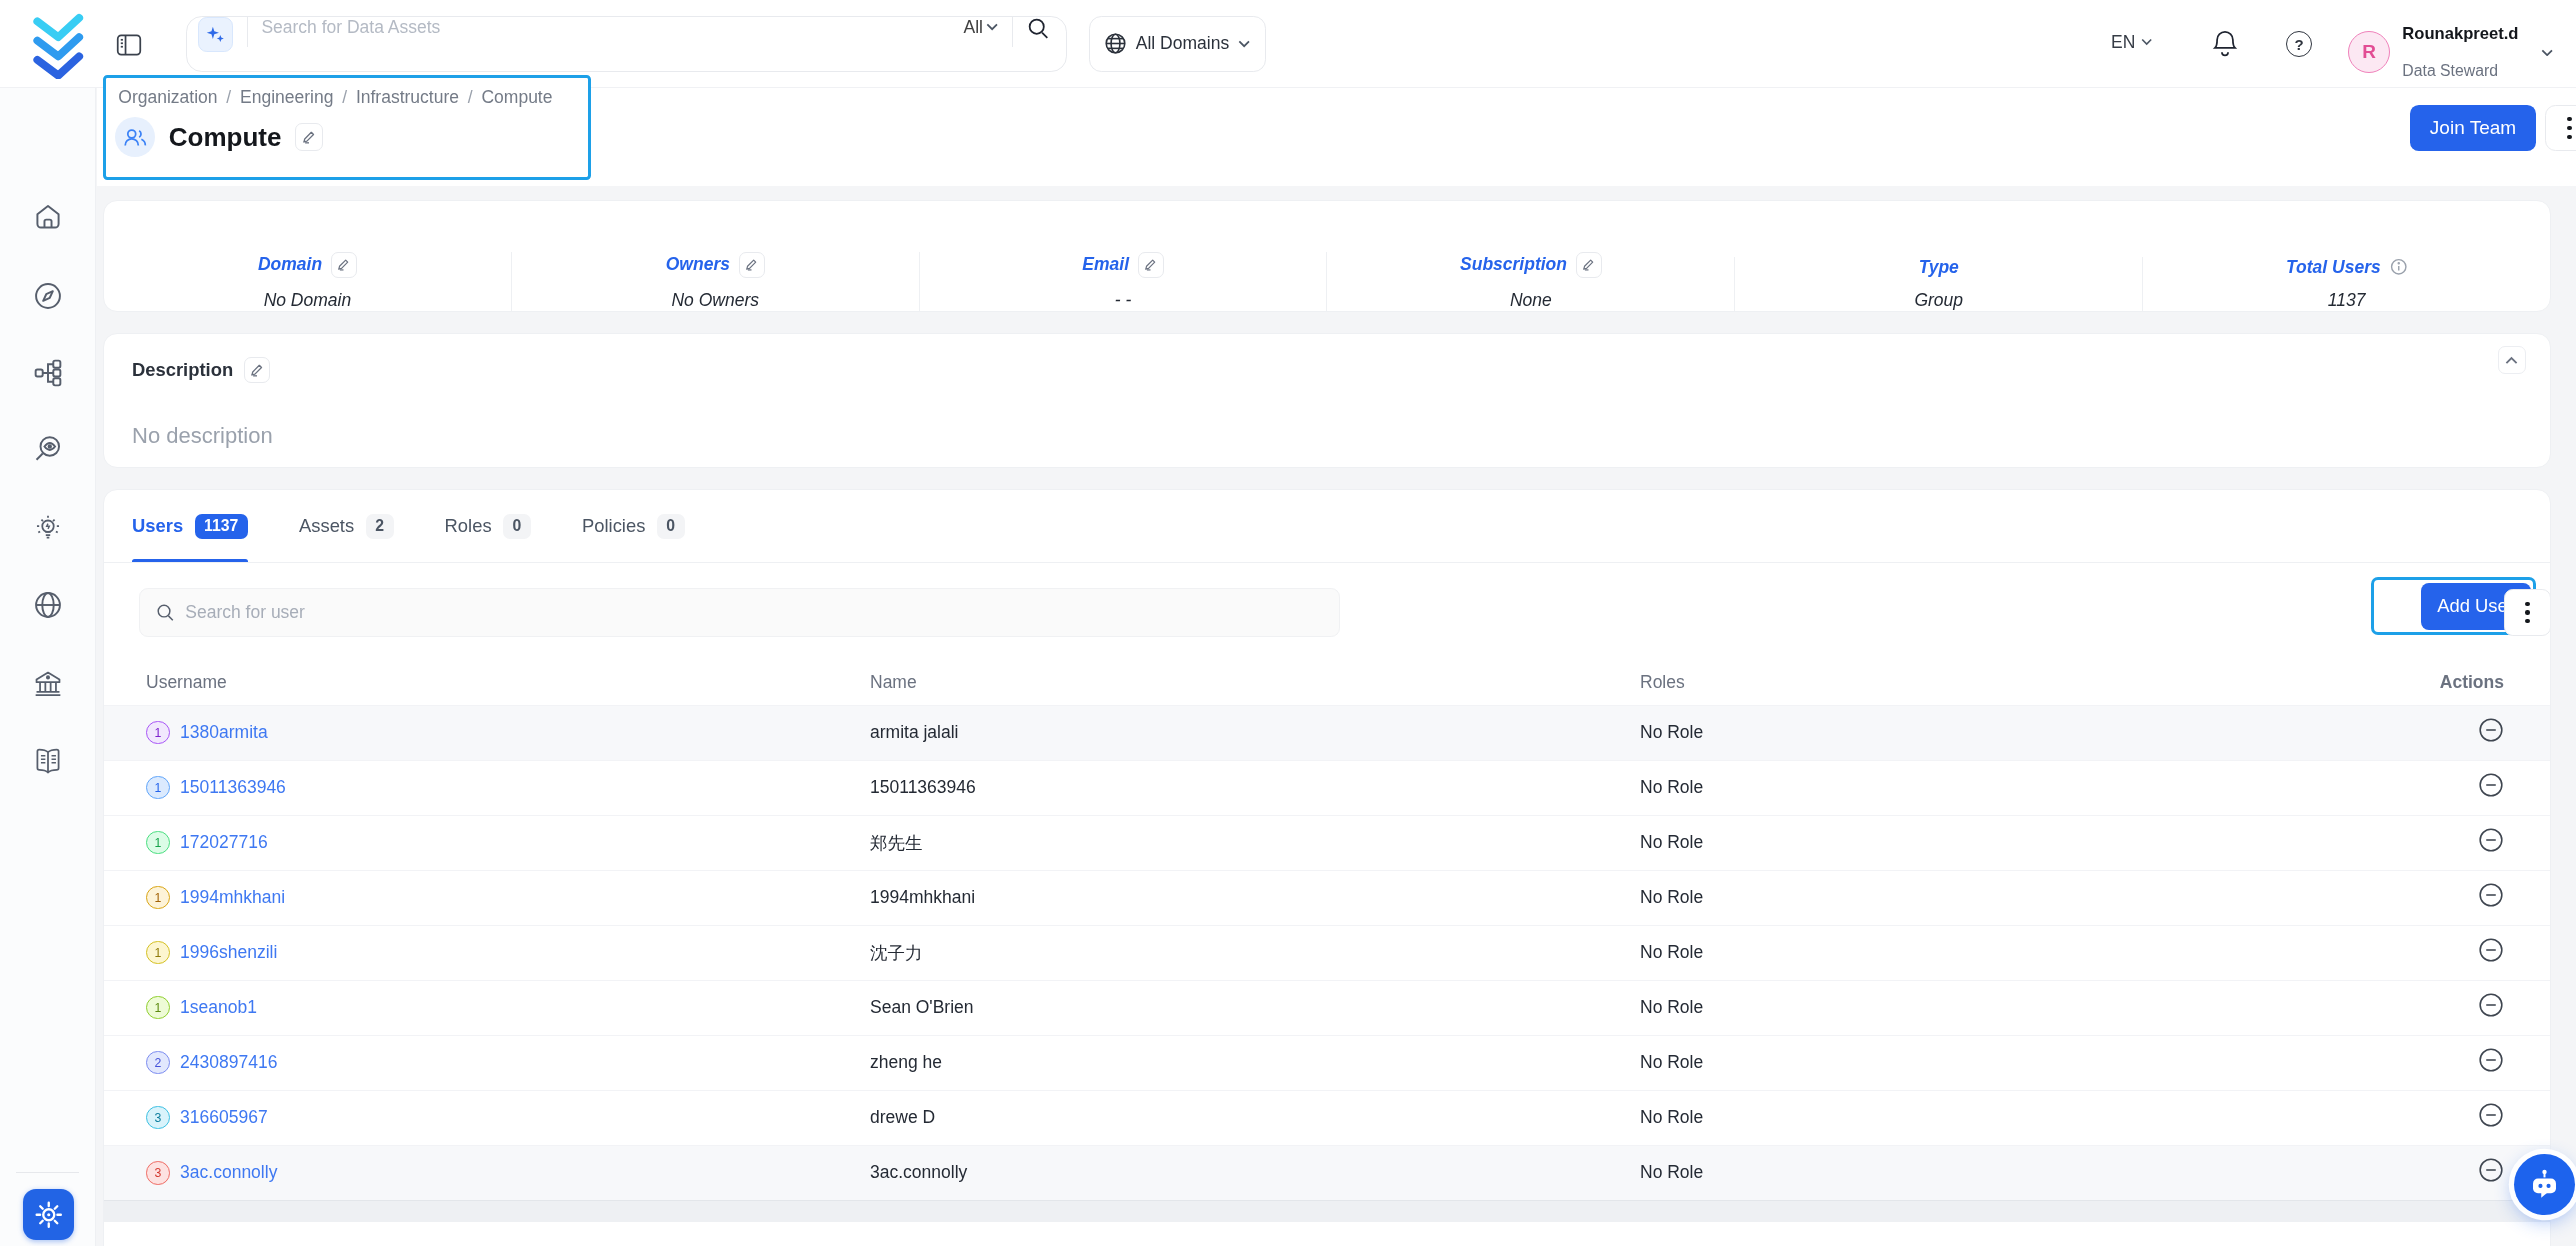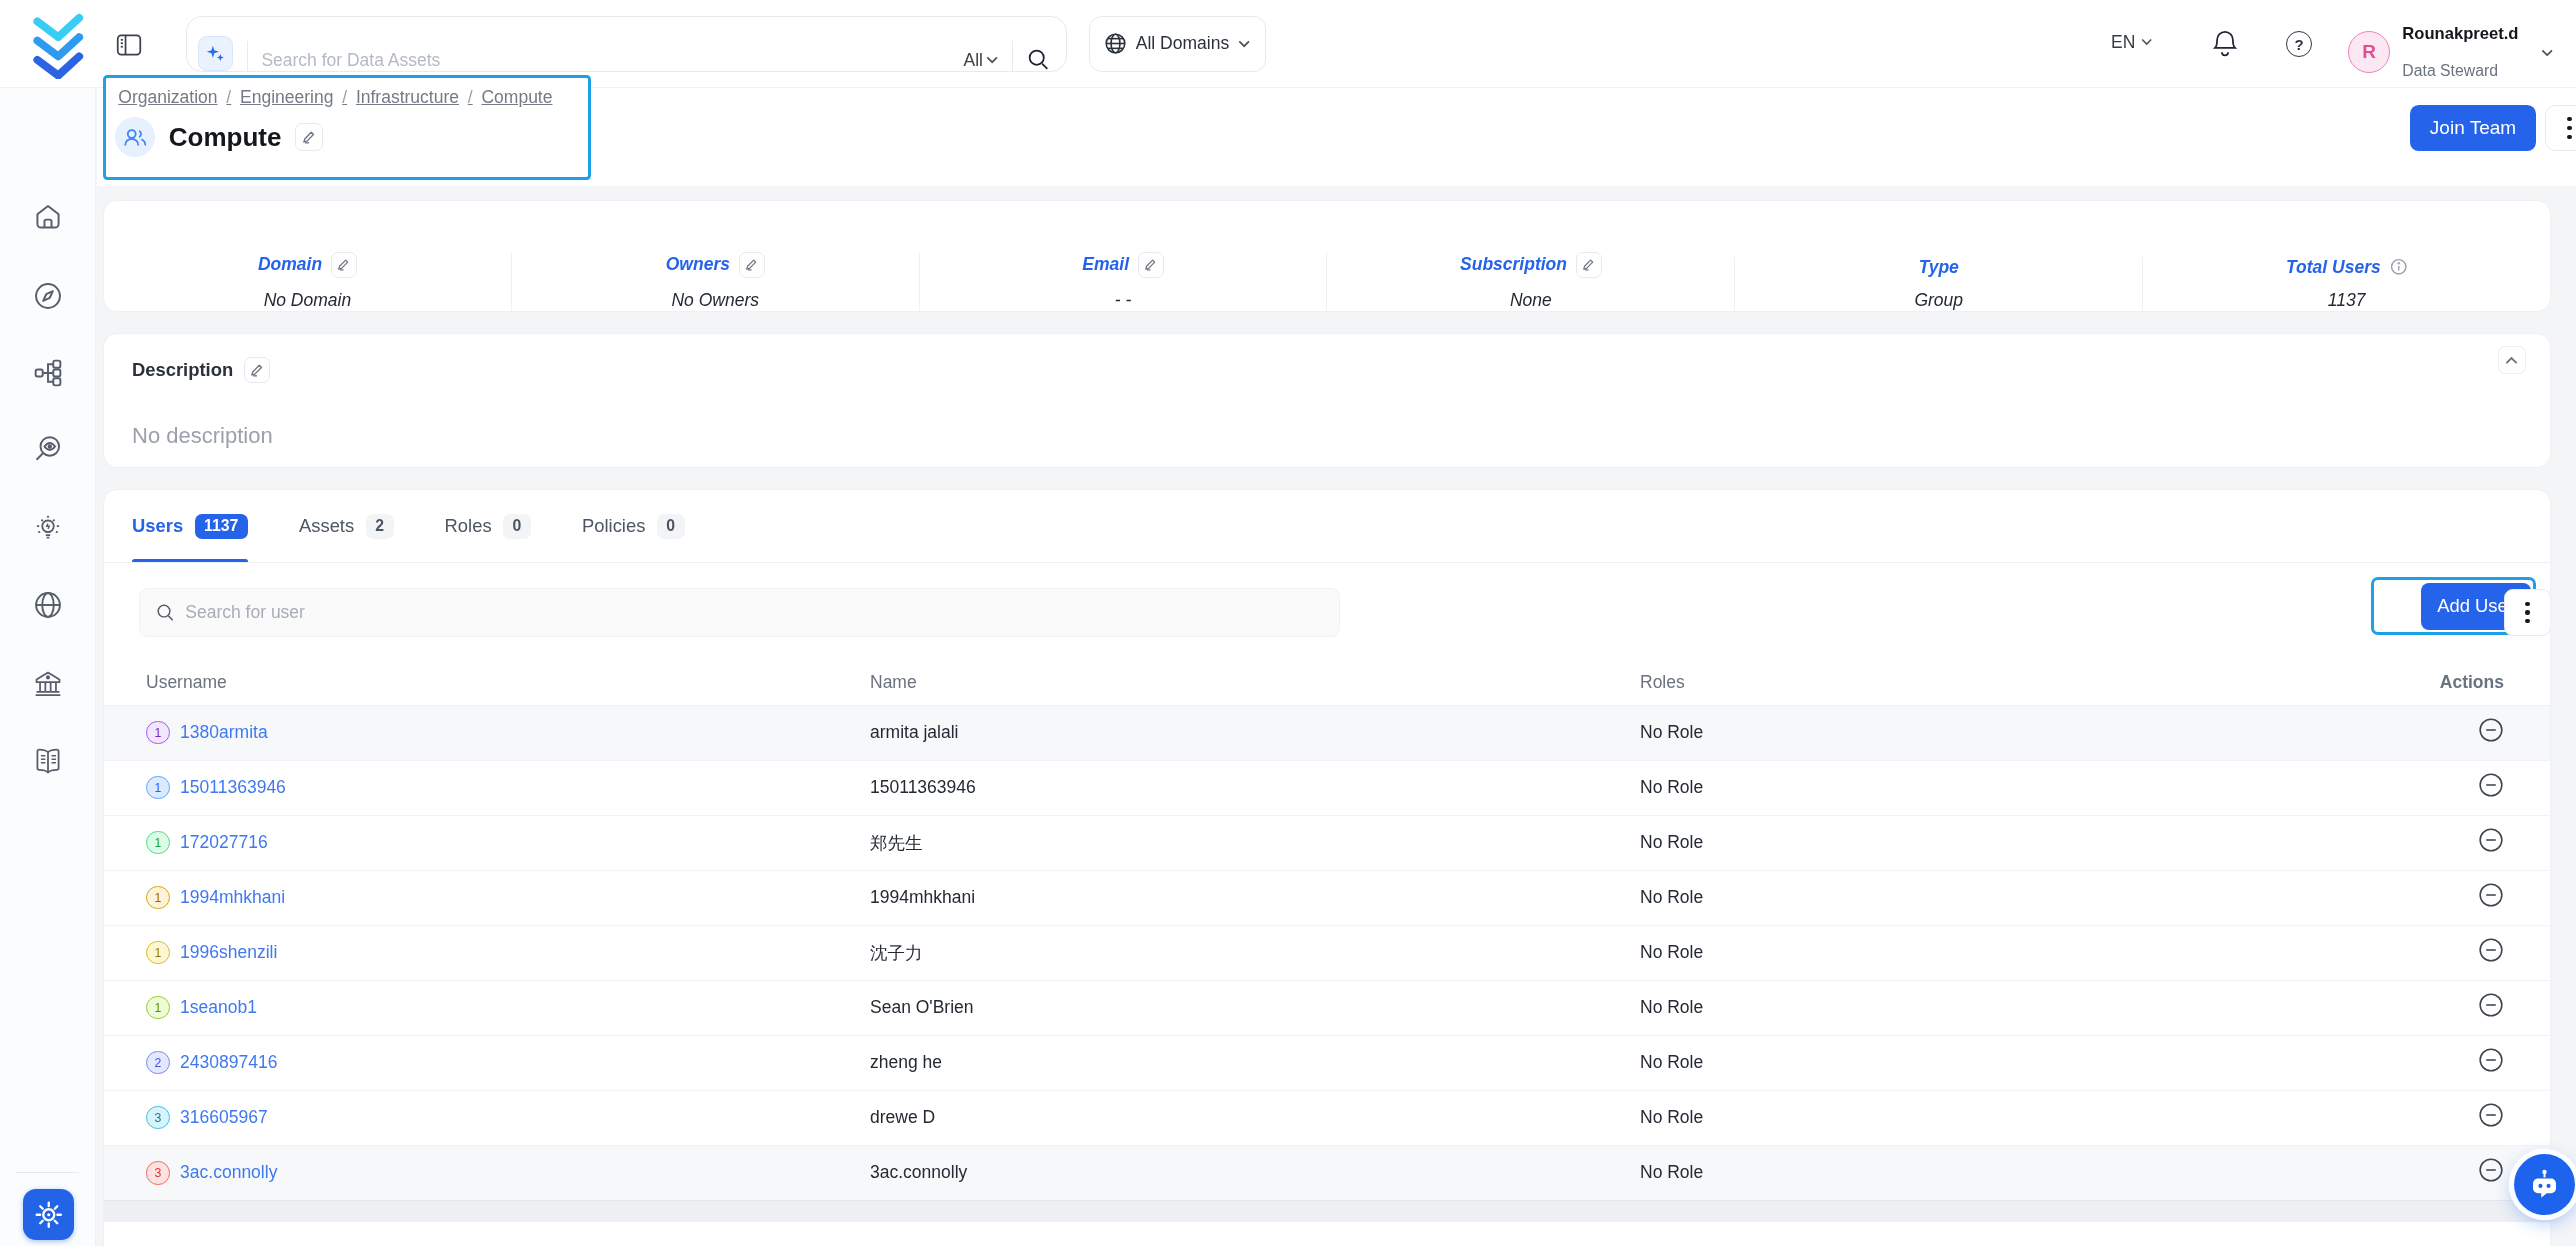--- a/index.html
+++ b/index.html
@@ -4,21 +4,21 @@
 <style>
   * { margin:0; padding:0; box-sizing:border-box; }
   html,body { width:2576px; height:1246px; overflow:hidden; }
   body { font-family:"Liberation Sans","DejaVu Sans",sans-serif; background:#f4f5f7; color:#1f2430; position:relative; }
 
   
   .topbar { position:absolute; left:0; top:0; width:2576px; height:88px; background:#fff; border-bottom:0.9px solid #f0f1f4; z-index:5; }
   .topbar > * { position:absolute; }
   .logo { left:31.5px; top:10.5px; width:56px; height:68px; }
   .panel-btn { left:116px; top:31.5px; width:26px; height:26px; cursor:pointer; }
-  .searchbar { left:186px; top:15.8px; width:881px; height:56px; background:#fff; border:0.9px solid #e8eaee; border-radius:15.8px; display:flex; align-items:flex-end; padding:0 15.8px 0 10.5px; }
+  .searchbar { left:186px; top:15.8px; width:881px; height:56px; background:#fff; border:0.9px solid #e8eaee; border-radius:15.8px; display:flex; align-items:flex-start; padding:0 15.8px 0 10.5px; }
   .sparkle-box { width:35px; height:35px; background:#eaf2fe; border:0.9px solid #d8e7fd; border-radius:8.8px; display:flex; align-items:center; justify-content:center; flex:0 0 auto; }
   .sb-div { width:0.9px; height:30px; background:#e8eaee; margin:0 14px; flex:0 0 auto; }
   .searchbar input { flex:1; border:none; outline:none; font-size:17.5px; color:#30363f; background:transparent; font-family:inherit; }
   .searchbar input::placeholder { color:#b4bac4; }
   .scope { display:flex; align-items:center; gap:3px; font-size:17.5px; color:#404040; cursor:pointer; flex:0 0 auto; }
   .domains-pill { left:1089px; top:15.8px; width:177px; height:56px; background:#fff; border:0.9px solid #e8eaee; border-radius:12.3px; display:flex; align-items:center; gap:8.8px; padding:0 14px; font-size:17.5px; color:#2b313b; cursor:pointer; }
   .lang { left:2111px; top:31.5px; display:flex; align-items:center; gap:6.1px; font-size:17.5px; color:#363c46; cursor:pointer; }
   .bell-btn { left:2211px; top:29px; width:28px; height:30px; cursor:pointer; }
   .help-btn { left:2286px; top:31px; width:26px; height:26px; border:1.8px solid #2f353f; border-radius:50%; display:flex; align-items:center; justify-content:center; font-size:15px; font-weight:bold; color:#2f353f; cursor:pointer; }
   .user-chip { left:2348px; top:23px; display:flex; align-items:center; gap:12.3px; cursor:pointer; }
@@ -29,21 +29,21 @@
 
   
   .sidebar { position:absolute; left:0; top:88px; width:96px; height:1159px; background:#fbfcfd; border-right:0.9px solid #eef0f3; z-index:4; }
   .side-ic { position:absolute; left:50%; transform:translateX(-50%); width:30px; height:30px; cursor:pointer; }
   .side-div { position:absolute; left:15.8px; right:15.8px; top:1084px; height:0.9px; background:#e6e8ec; }
   .gear-btn { position:absolute; left:23px; top:1101px; width:51px; height:51px; background:#2264e5; border-radius:13px; display:flex; align-items:center; justify-content:center; cursor:pointer; box-shadow:0 1.8px 5.3px rgba(34,100,229,.35); }
 
   
   .header-strip { position:absolute; left:97px; top:88px; width:2479px; height:98px; background:#fff; }
   .crumb-highlight { position:absolute; left:103px; top:75px; width:488px; height:105px; border:3.5px solid var(--highlight,#1da0e8); border-radius:4.4px; background:#fff; z-index:6; }
-  .crumbs { position:absolute; left:12.3px; top:8.8px; display:flex; align-items:flex-end; gap:8.8px; font-size:17.5px; color:#747b87;text-decoration:underline; }
+  .crumbs { position:absolute; left:12.3px; top:8.8px; display:flex; align-items:flex-end; gap:8.8px; font-size:17.5px; color:#747b87; }
   .crumb { cursor:pointer; }
   .crumb-sep { color:#9aa1ac; }
   .title-row { position:absolute; left:8.8px; top:39px; display:flex; align-items:center; gap:14px; }
   .group-avatar { width:40px; height:40px; border-radius:50%; background:#e7f0fd; display:flex; align-items:center; justify-content:center; }
   .page-title { font-size:26px; font-weight:bold; color:#14171c; }
   .edit-box { width:28px; height:28px; border:0.9px solid #e8eaee; border-radius:7px; background:#fff; display:flex; align-items:center; justify-content:center; cursor:pointer; }
   .join-btn { position:absolute; left:2410px; top:105px; width:126px; height:46px; background:var(--primary,#2563eb); color:#fff; border:none; border-radius:8.8px; font-size:19px; font-family:inherit; cursor:pointer; z-index:6; }
   .kebab-btn { position:absolute; width:49px; height:46px; background:#fff; border:0.9px solid #e8eaee; border-radius:10.5px; display:flex; flex-direction:column; align-items:center; justify-content:center; gap:4.4px; cursor:pointer; }
   .kebab-btn i { width:4.4px; height:4.4px; border-radius:50%; background:#14171c; }
   .kebab-top { left:2545px; top:105px; z-index:6; }

